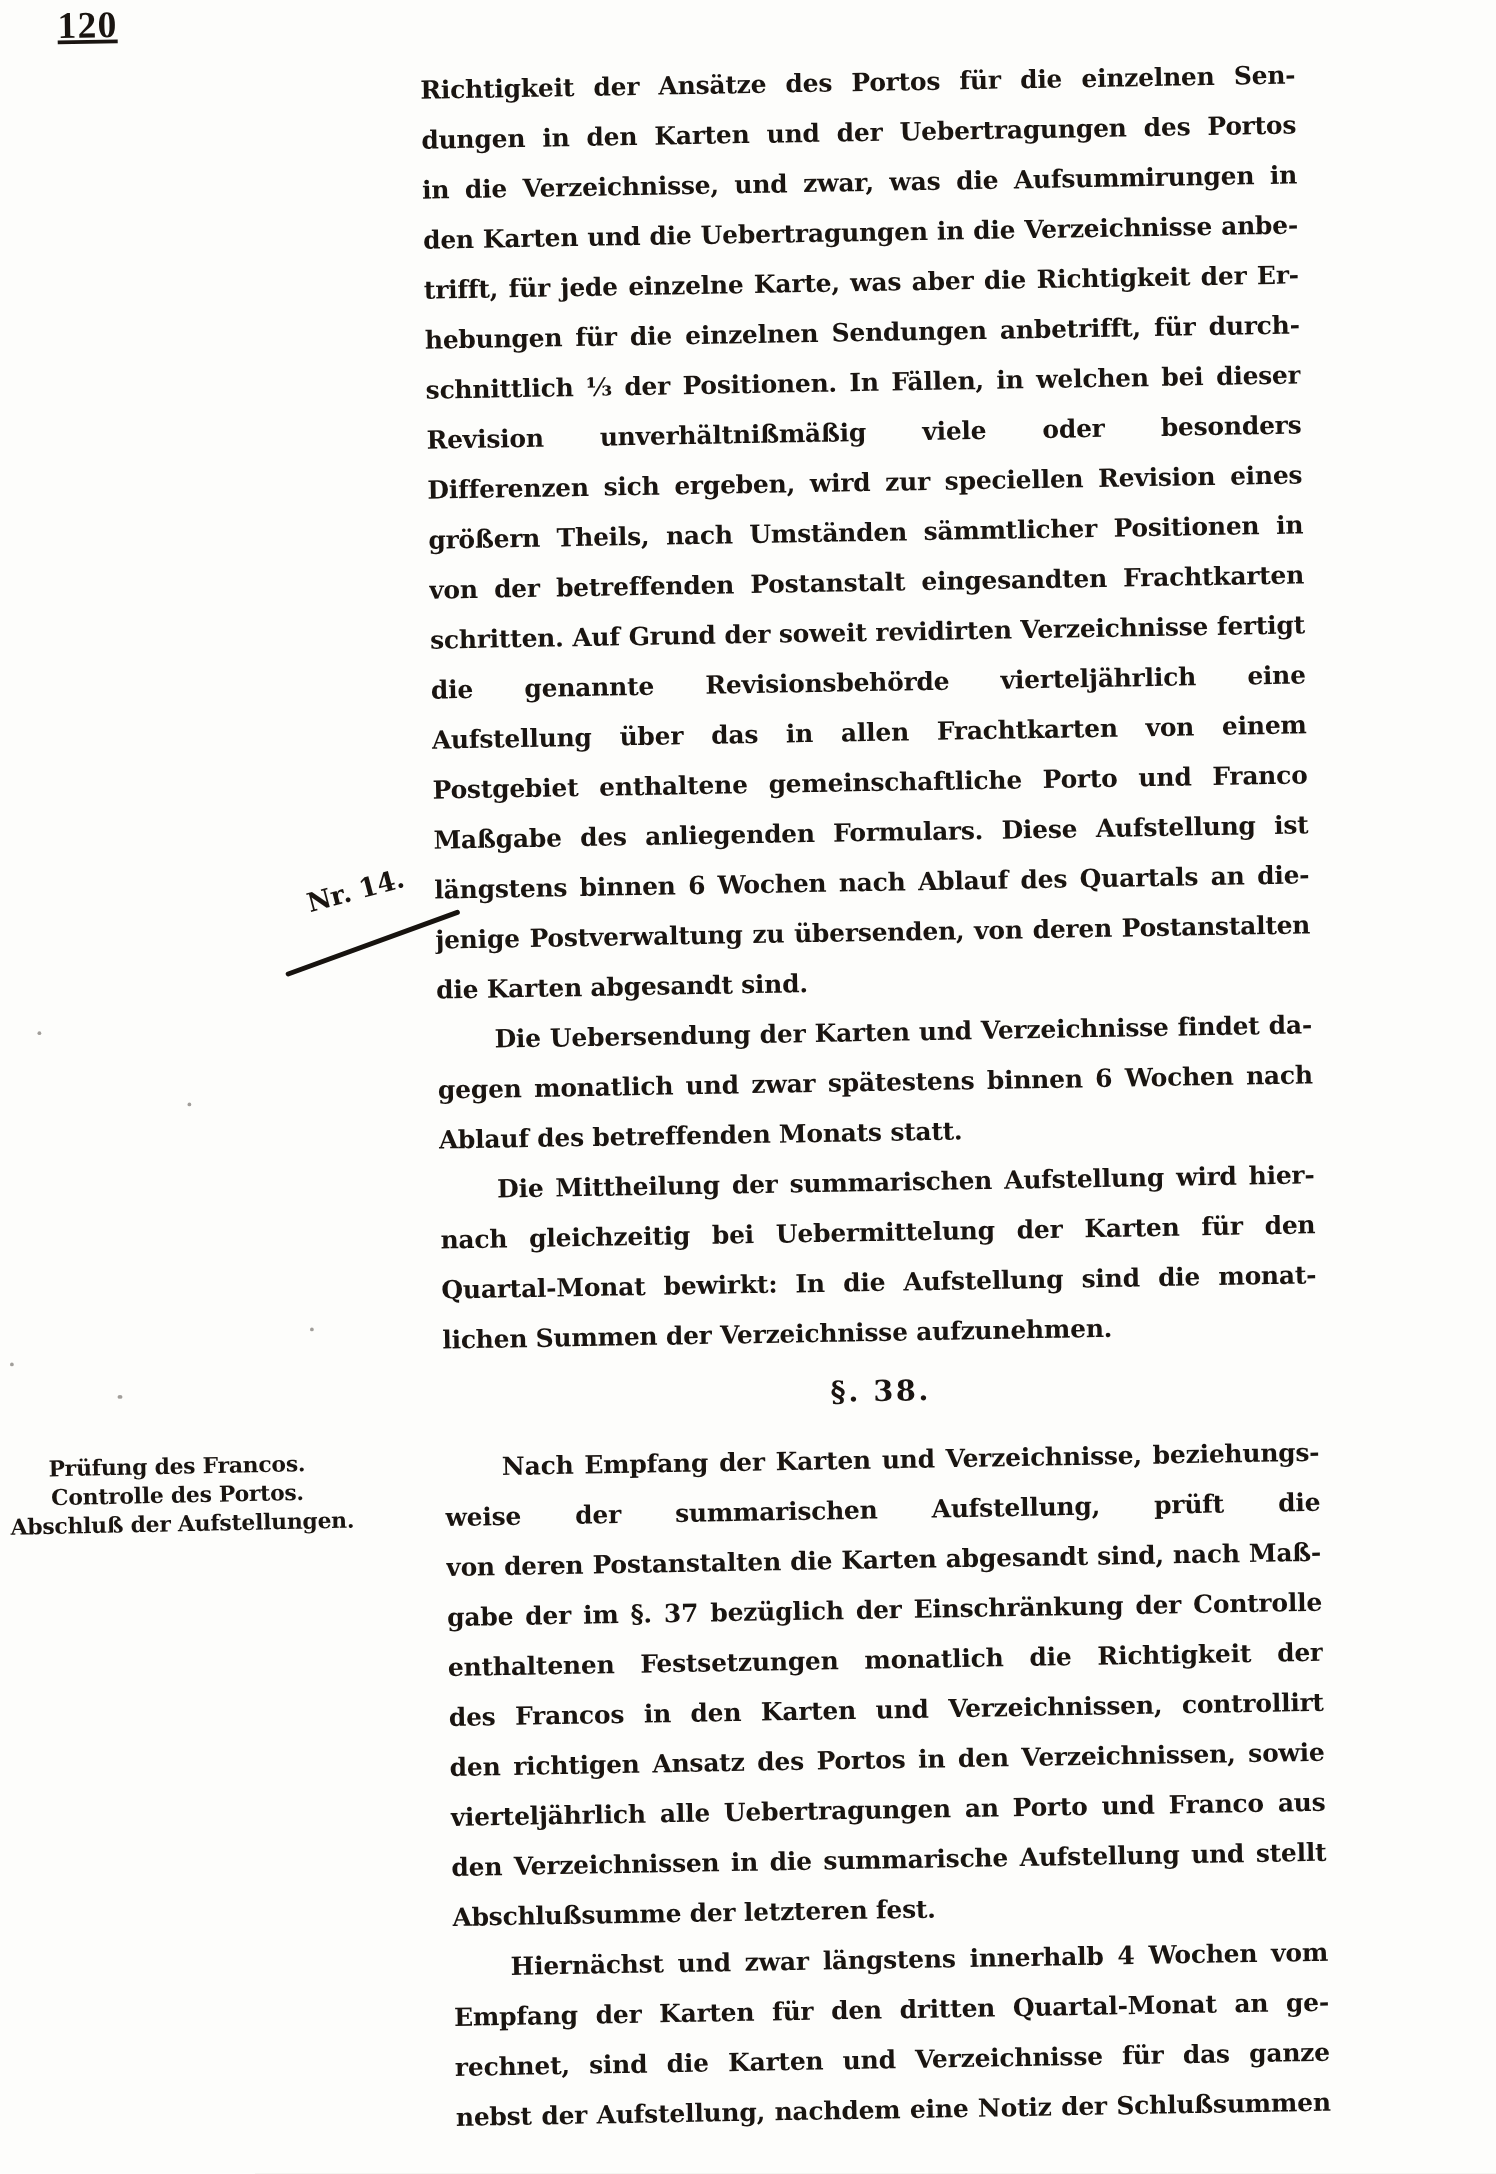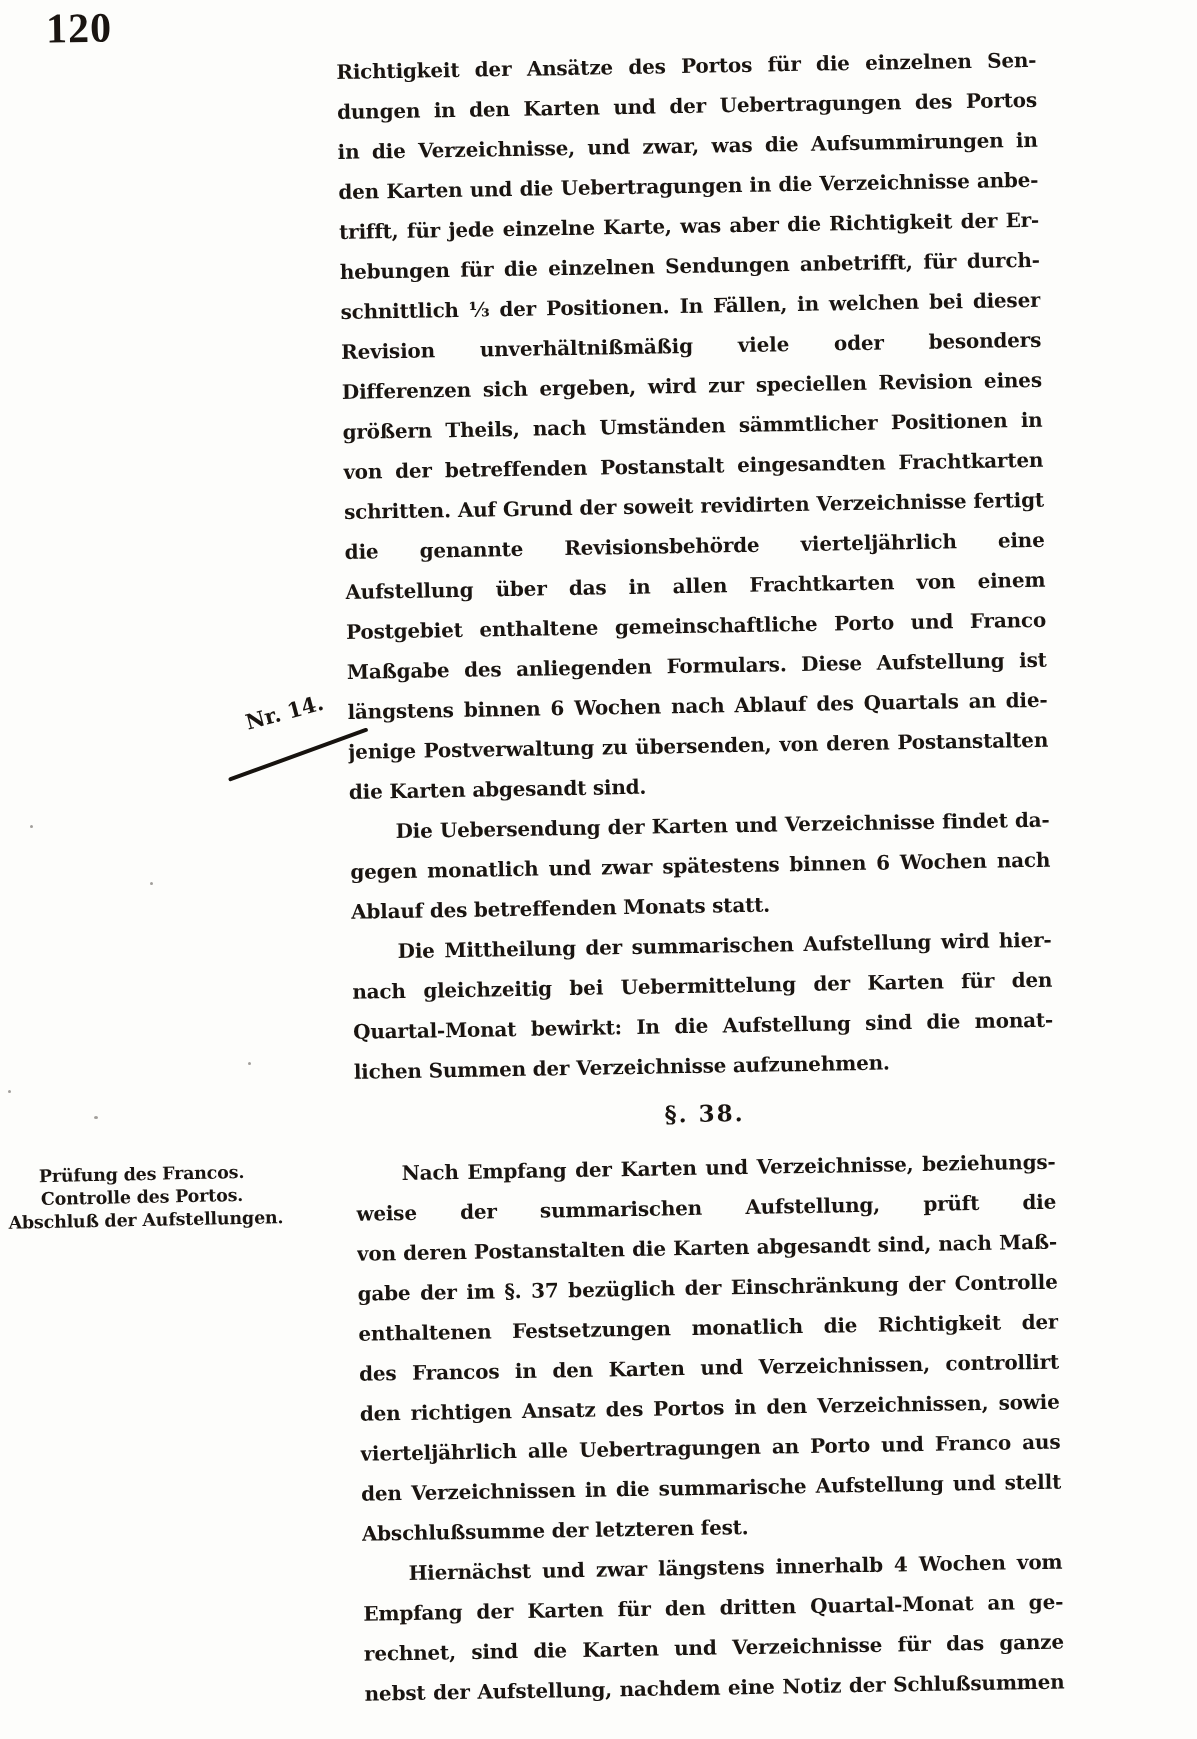--- a/index.html
+++ b/index.html
@@ -10,25 +10,26 @@
     margin: 0 auto;
     background: #fdfdfb;
     color: #1a1511;
     font-family: "DejaVu Serif", "Liberation Serif", serif;
     overflow: hidden;
   }
   .page-number {
     position: absolute;
     left: 46px;
     top: 4px;
-    font-size: 42px;
+    font-size: 30px;
     font-weight: 700;
     letter-spacing: 1px;
     font-family: "Liberation Serif", "DejaVu Serif", serif;
     transform: rotate(-0.8deg);
+    text-decoration: underline;
   }
   .text-column {
     position: absolute;
     left: 336px;
     top: 52px;
     width: 700px;
     transform: rotate(-1deg);
     transform-origin: 0 0;
     font-size: 20px;
     font-weight: 700;

